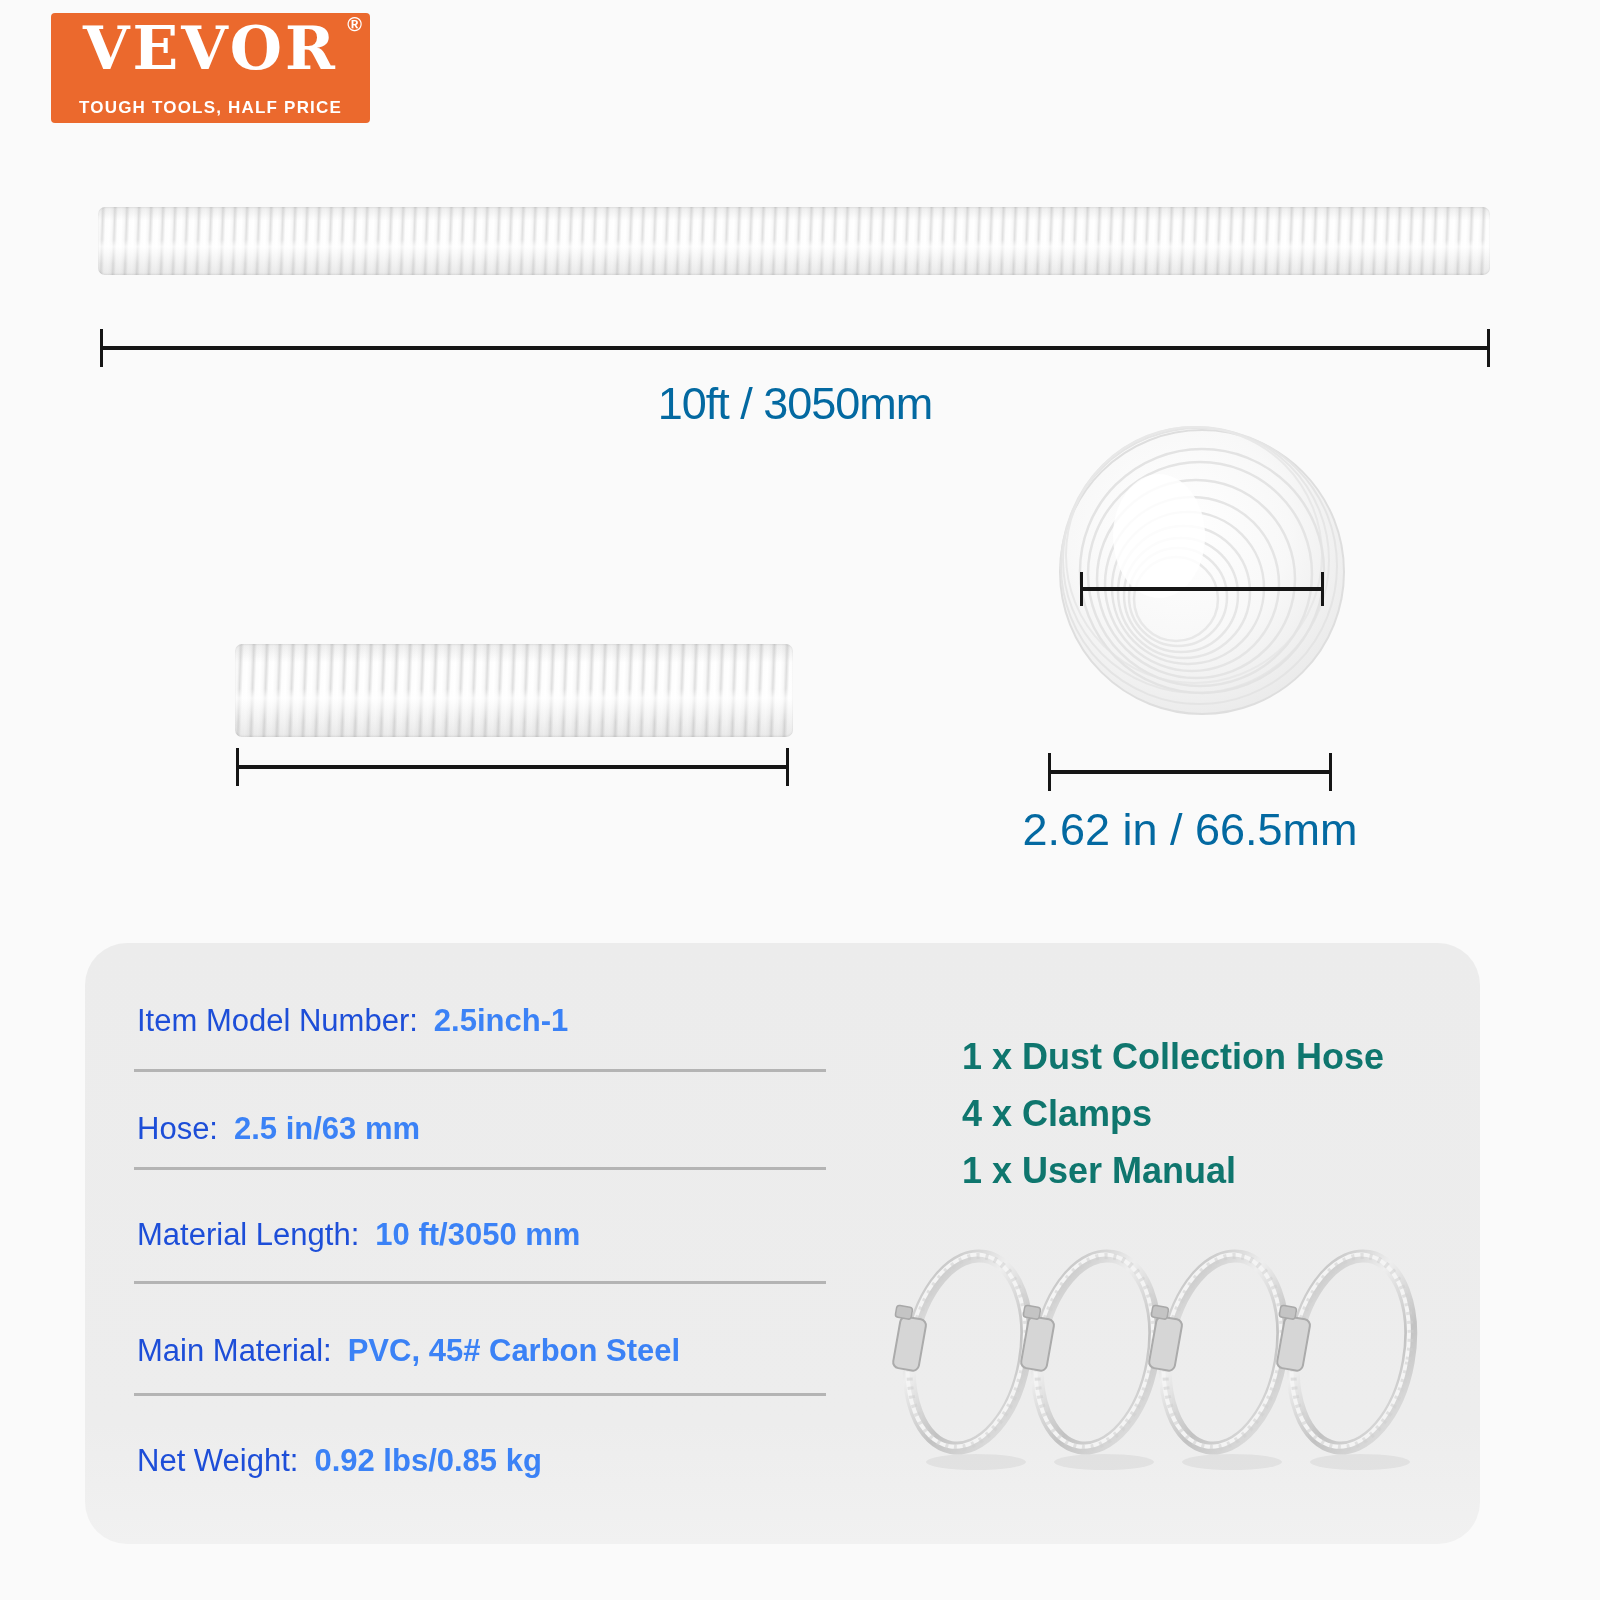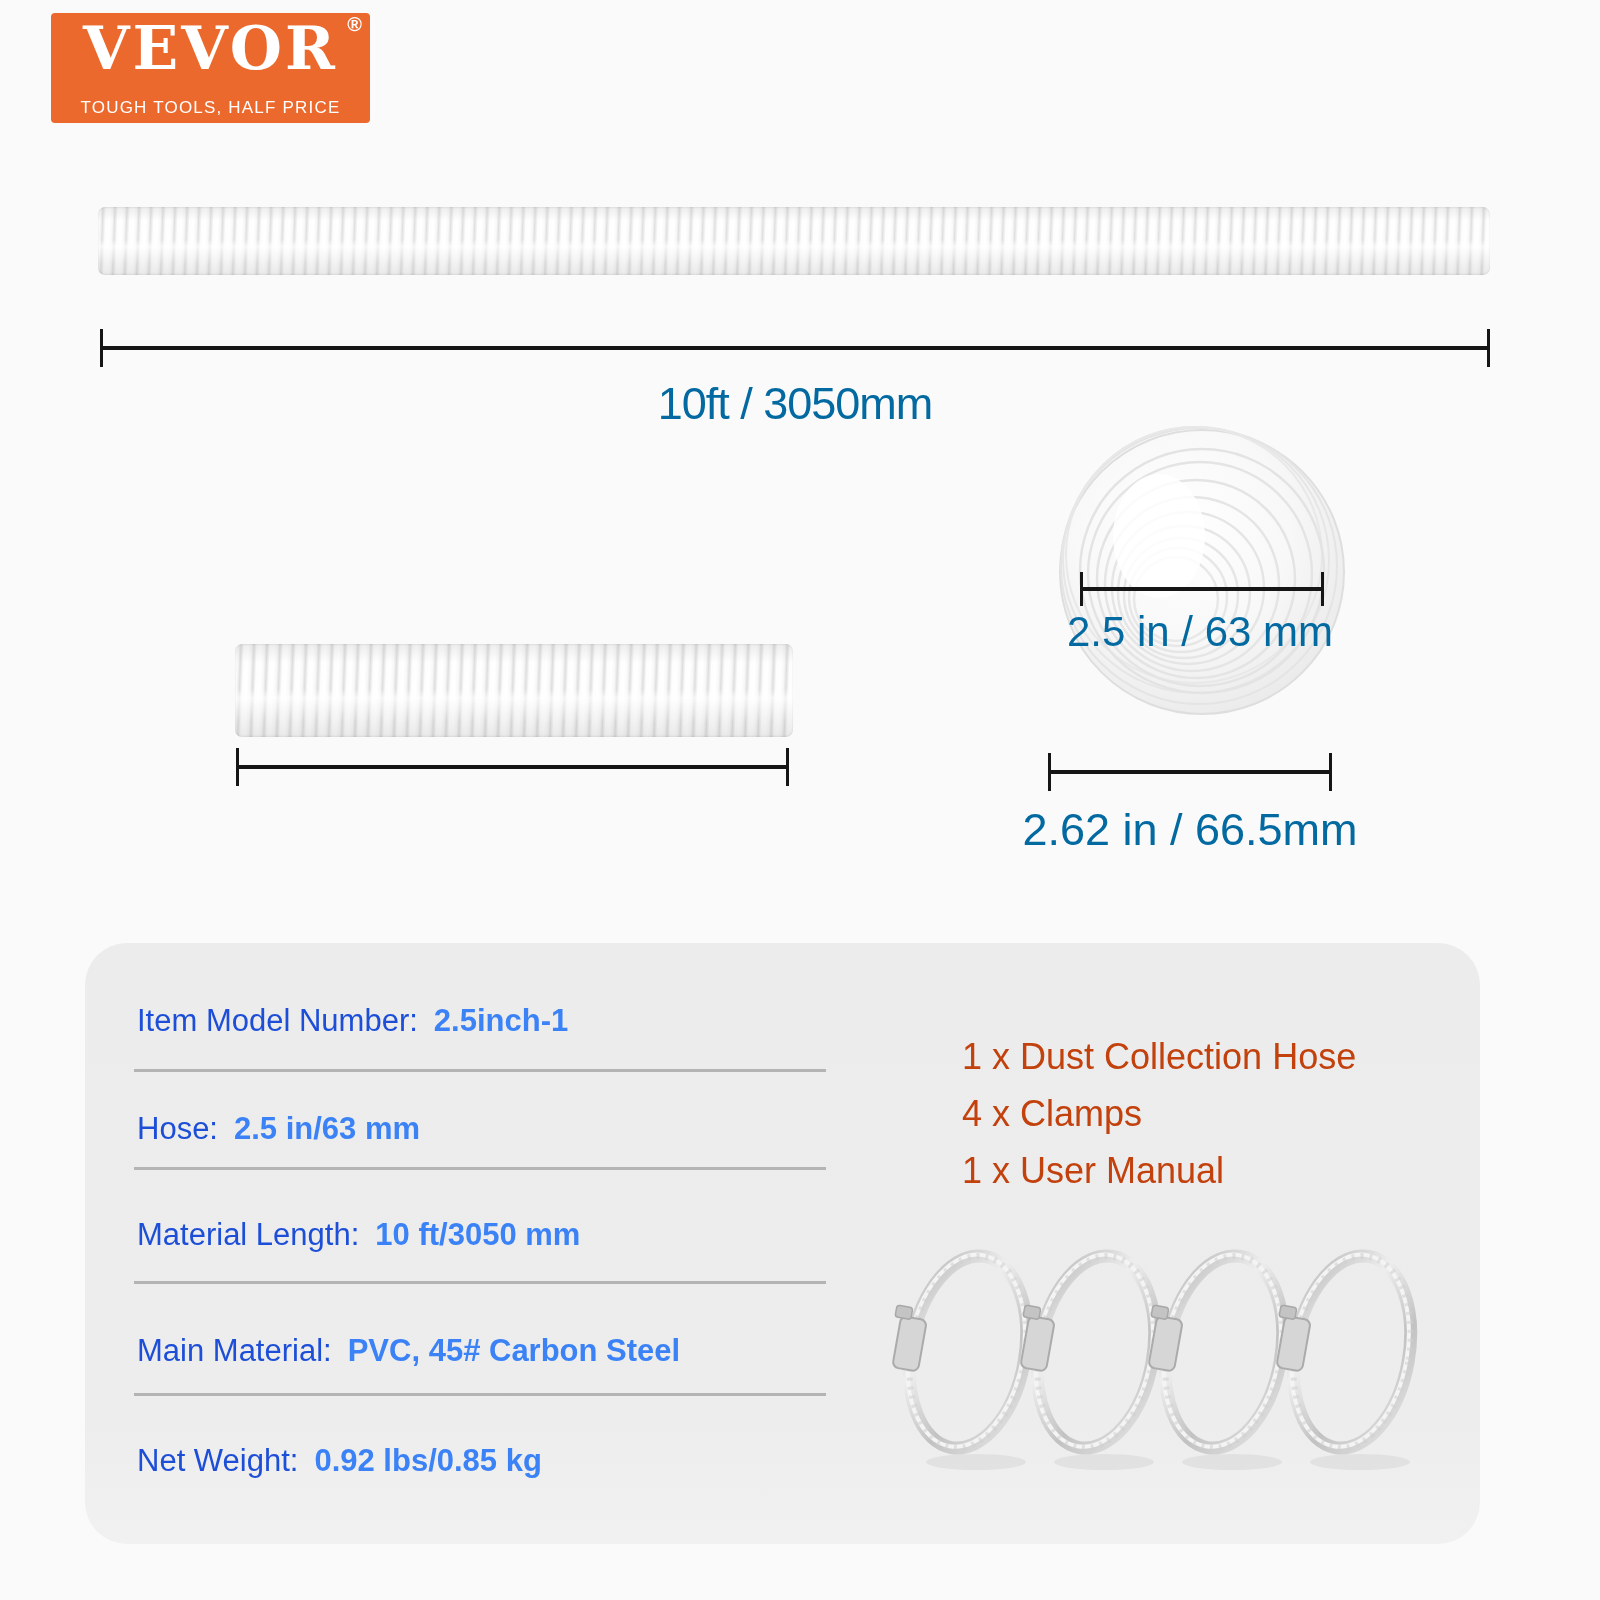--- a/index.html
+++ b/index.html
@@ -12,21 +12,21 @@
     position:absolute;left:51px;top:13px;width:319px;height:110px;
     background:#eb692d;border-radius:4px;display:flex;flex-direction:column;
     align-items:center;justify-content:center;color:#fff;
   }
   .logo-brand-row{position:relative;line-height:1;}
   .logo-brand{
     font-family:"DejaVu Serif", serif;font-weight:bold;font-size:60px;
     letter-spacing:3px;line-height:1;text-align:right;
   }
   .logo-reg{position:absolute;right:-24px;top:-4px;font-size:20px;font-weight:bold;}
-  .logo-tagline{font-size:17px;font-weight:normal;letter-spacing:1.2px;margin-top:20px;}
+  .logo-tagline{font-size:17px;font-weight:bold;letter-spacing:1.2px;margin-top:20px;}
   
   .hose{
     position:absolute;border-radius:7px;
     background:
       linear-gradient(180deg, rgba(130,130,130,.14) 0%, rgba(255,255,255,0) 20%,
         rgba(255,255,255,0) 48%, rgba(255,255,255,.65) 58%,
         rgba(150,150,150,.12) 84%, rgba(150,150,150,.20) 100%),
       repeating-linear-gradient(92deg,
         #ffffff 0px, #f7f7f7 3px, #e0e0e0 5px, #fdfdfd 8px, #ffffff 12px);
     box-shadow: inset 0 1px 2px rgba(0,0,0,.06), inset 0 -1px 2px rgba(0,0,0,.08);
@@ -54,21 +54,21 @@
   .panel{
     position:absolute;left:85px;top:943px;width:1395px;height:601px;
     border-radius:42px;
     background:linear-gradient(180deg,#ececec 0%,#ededed 80%,#f1f1f1 100%);
   }
   .spec-row{position:absolute;white-space:nowrap;font-size:31px;}
   .spec-label{color:#1d4ed8;}
   .spec-value{color:#3b82f6;font-weight:bold;margin-left:16px;}
   .spec-divider{position:absolute;height:3px;background:#b4b4b4;}
   .pkg-list{position:absolute;left:962px;top:1028px;line-height:57px;
-    font-size:36px;font-weight:normal;color:#c2410c;white-space:nowrap;}
+    font-size:36px;font-weight:bold;color:#0f766e;white-space:nowrap;}
   
   .coil-svg{position:absolute;left:1056px;top:424px;width:292px;height:296px;}
   .clamps-svg{position:absolute;left:890px;top:1240px;width:540px;height:236px;}
 </style>
 </head>
 <body>
 
 <div class="page">
 
   <div class="logo">
@@ -102,21 +102,20 @@
     <circle cx="136" cy="160" r="87" fill="none" stroke="#e5e5e5" stroke-width="2.5"></circle>
     <circle cx="132" cy="164" r="76" fill="none" stroke="#e5e5e5" stroke-width="2.5"></circle>
     <circle cx="128" cy="168" r="66" fill="none" stroke="#e6e6e6" stroke-width="2.5"></circle>
     <circle cx="125" cy="171" r="57" fill="none" stroke="#e6e6e6" stroke-width="2.5"></circle>
     <circle cx="122" cy="173" r="49" fill="none" stroke="#e7e7e7" stroke-width="2.5"></circle>
     <circle cx="120" cy="175" r="42" fill="none" stroke="#e8e8e8" stroke-width="2.5"></circle>
     <ellipse cx="103" cy="112" rx="46" ry="62" fill="rgba(255,255,255,0.85)"></ellipse>
   </svg>
 
   <div class="dim-bar small" style="left:1080px;top:587px;width:244px;"></div>
-  <div class="dim-label" style="left:1030px;top:608px;width:340px;font-size:42px;">2.5 in / 63 mm</div>
 
   <div class="hose hose-short"></div>
 
   <div class="dim-bar" style="left:236px;top:765px;width:553px;"></div>
 
   <div class="dim-bar" style="left:1048px;top:770px;width:284px;"></div>
   <div class="dim-label" style="left:1020px;top:804px;width:340px;">2.62 in / 66.5mm</div>
 
   <div class="panel"></div>
 

